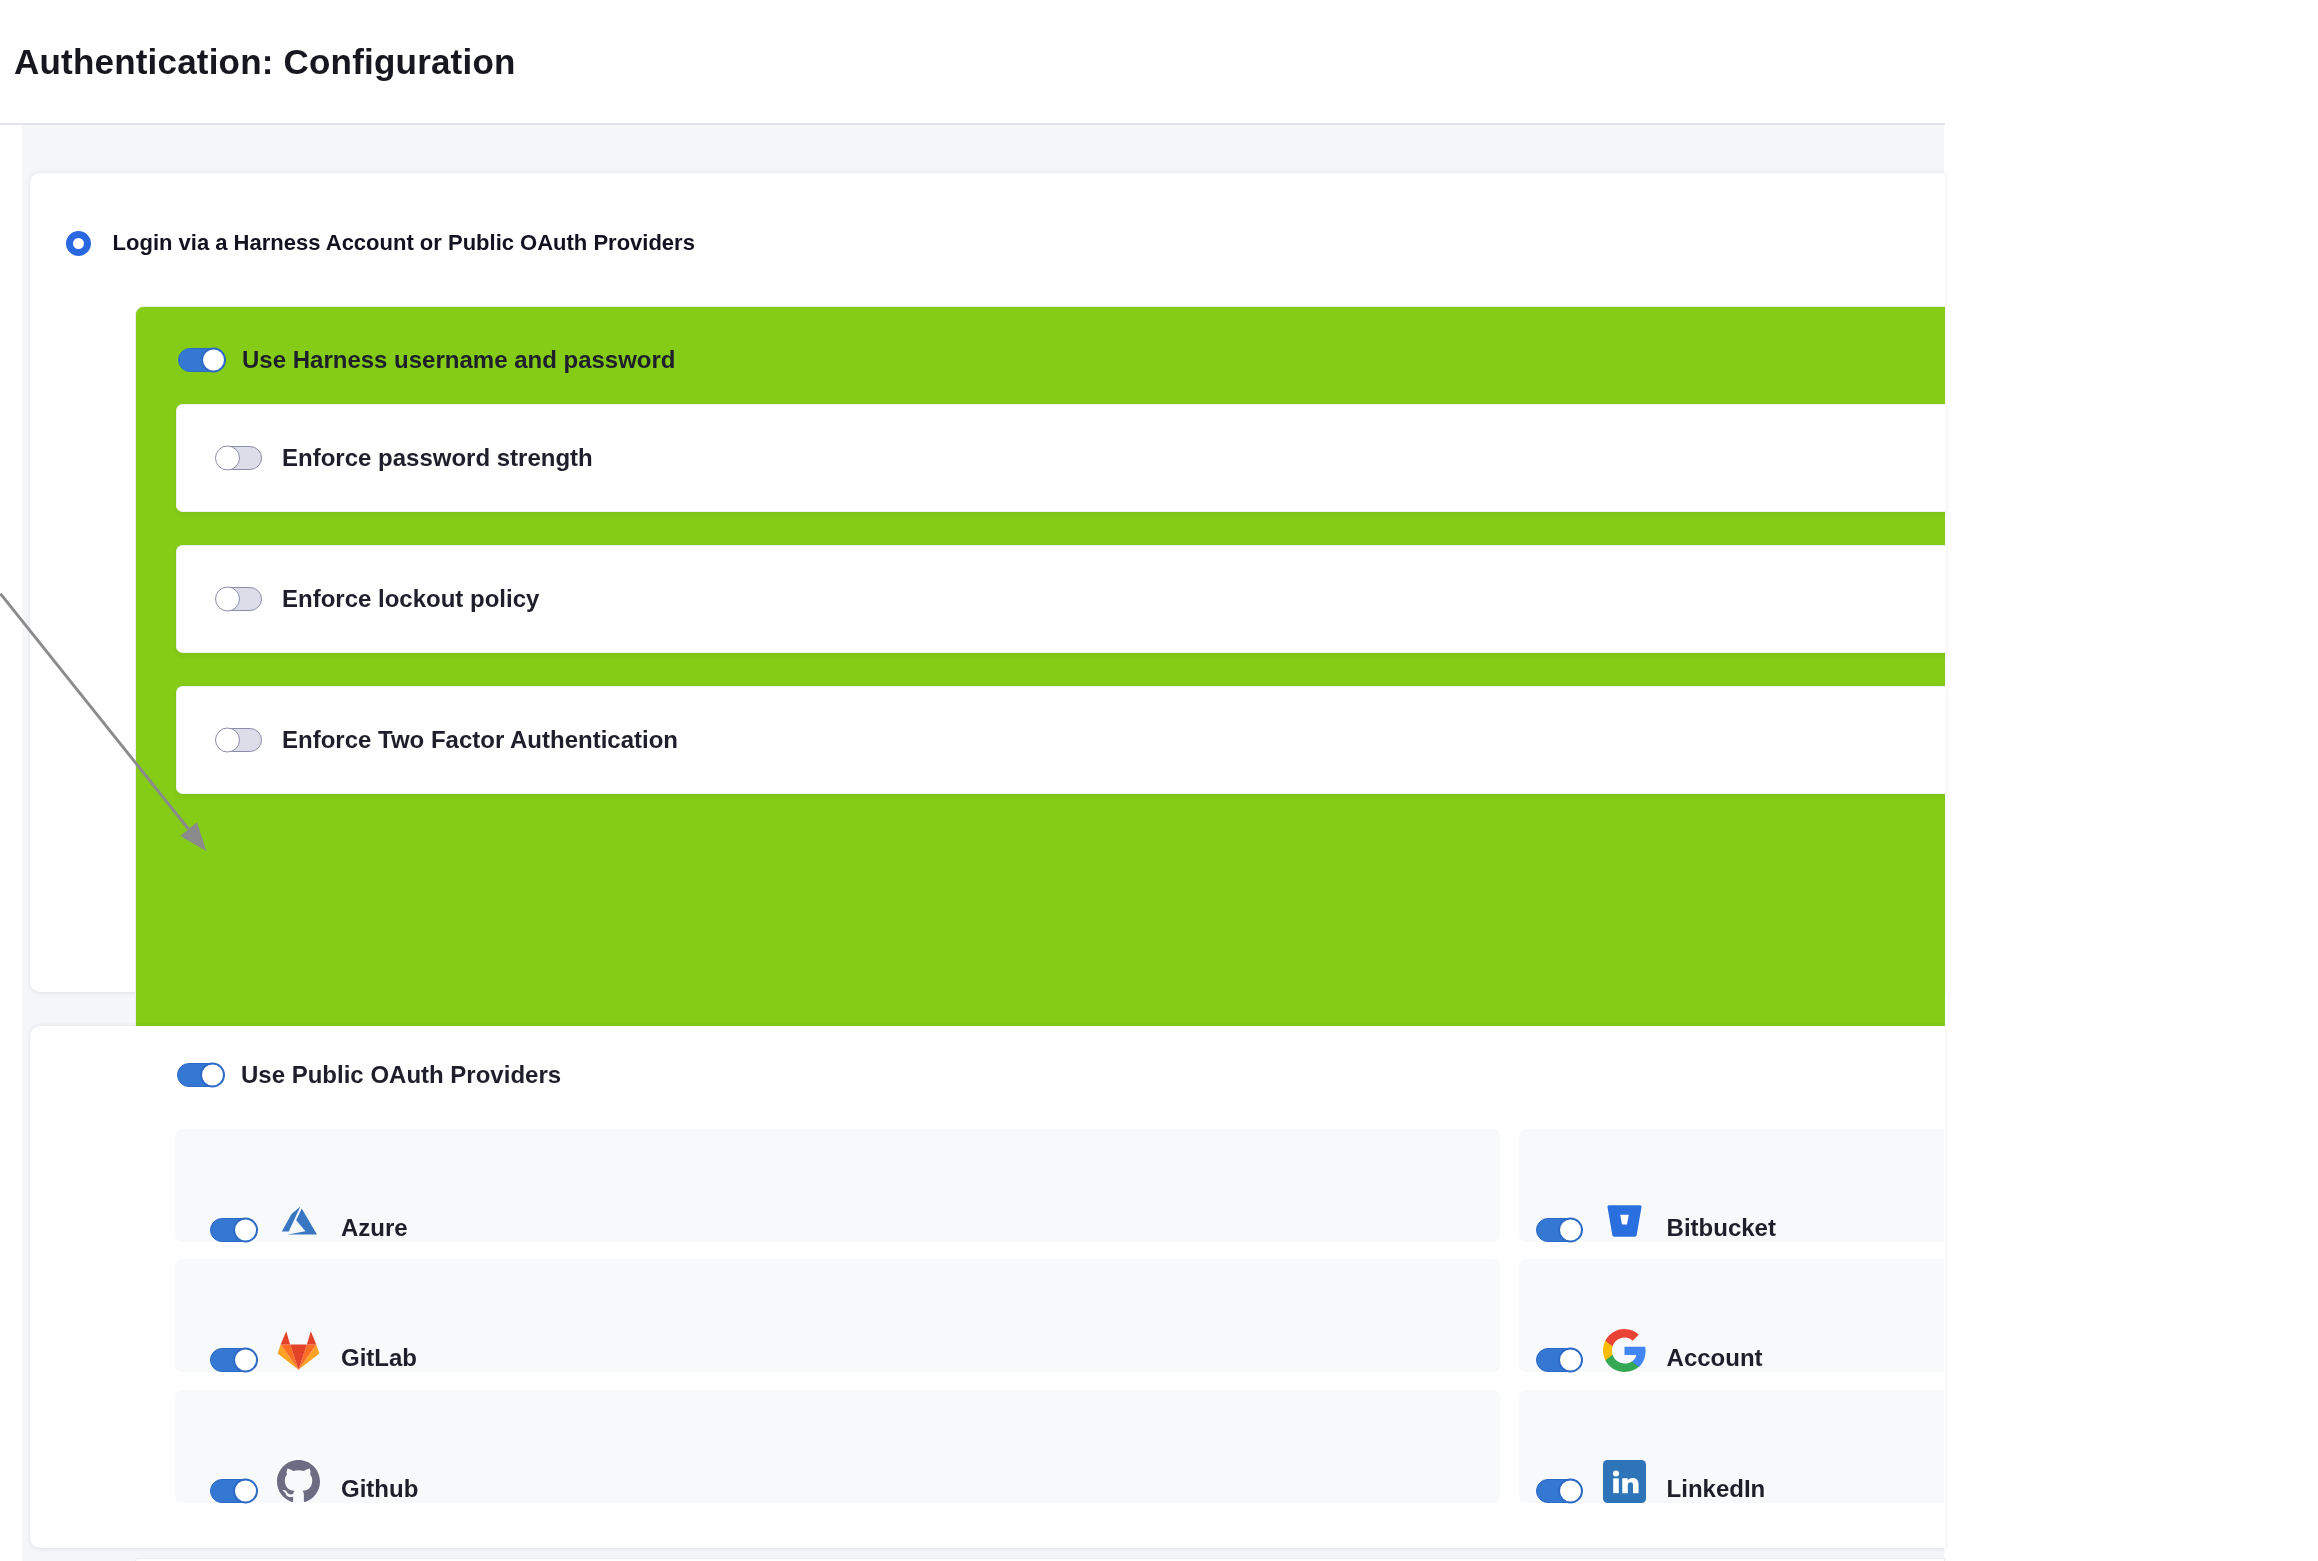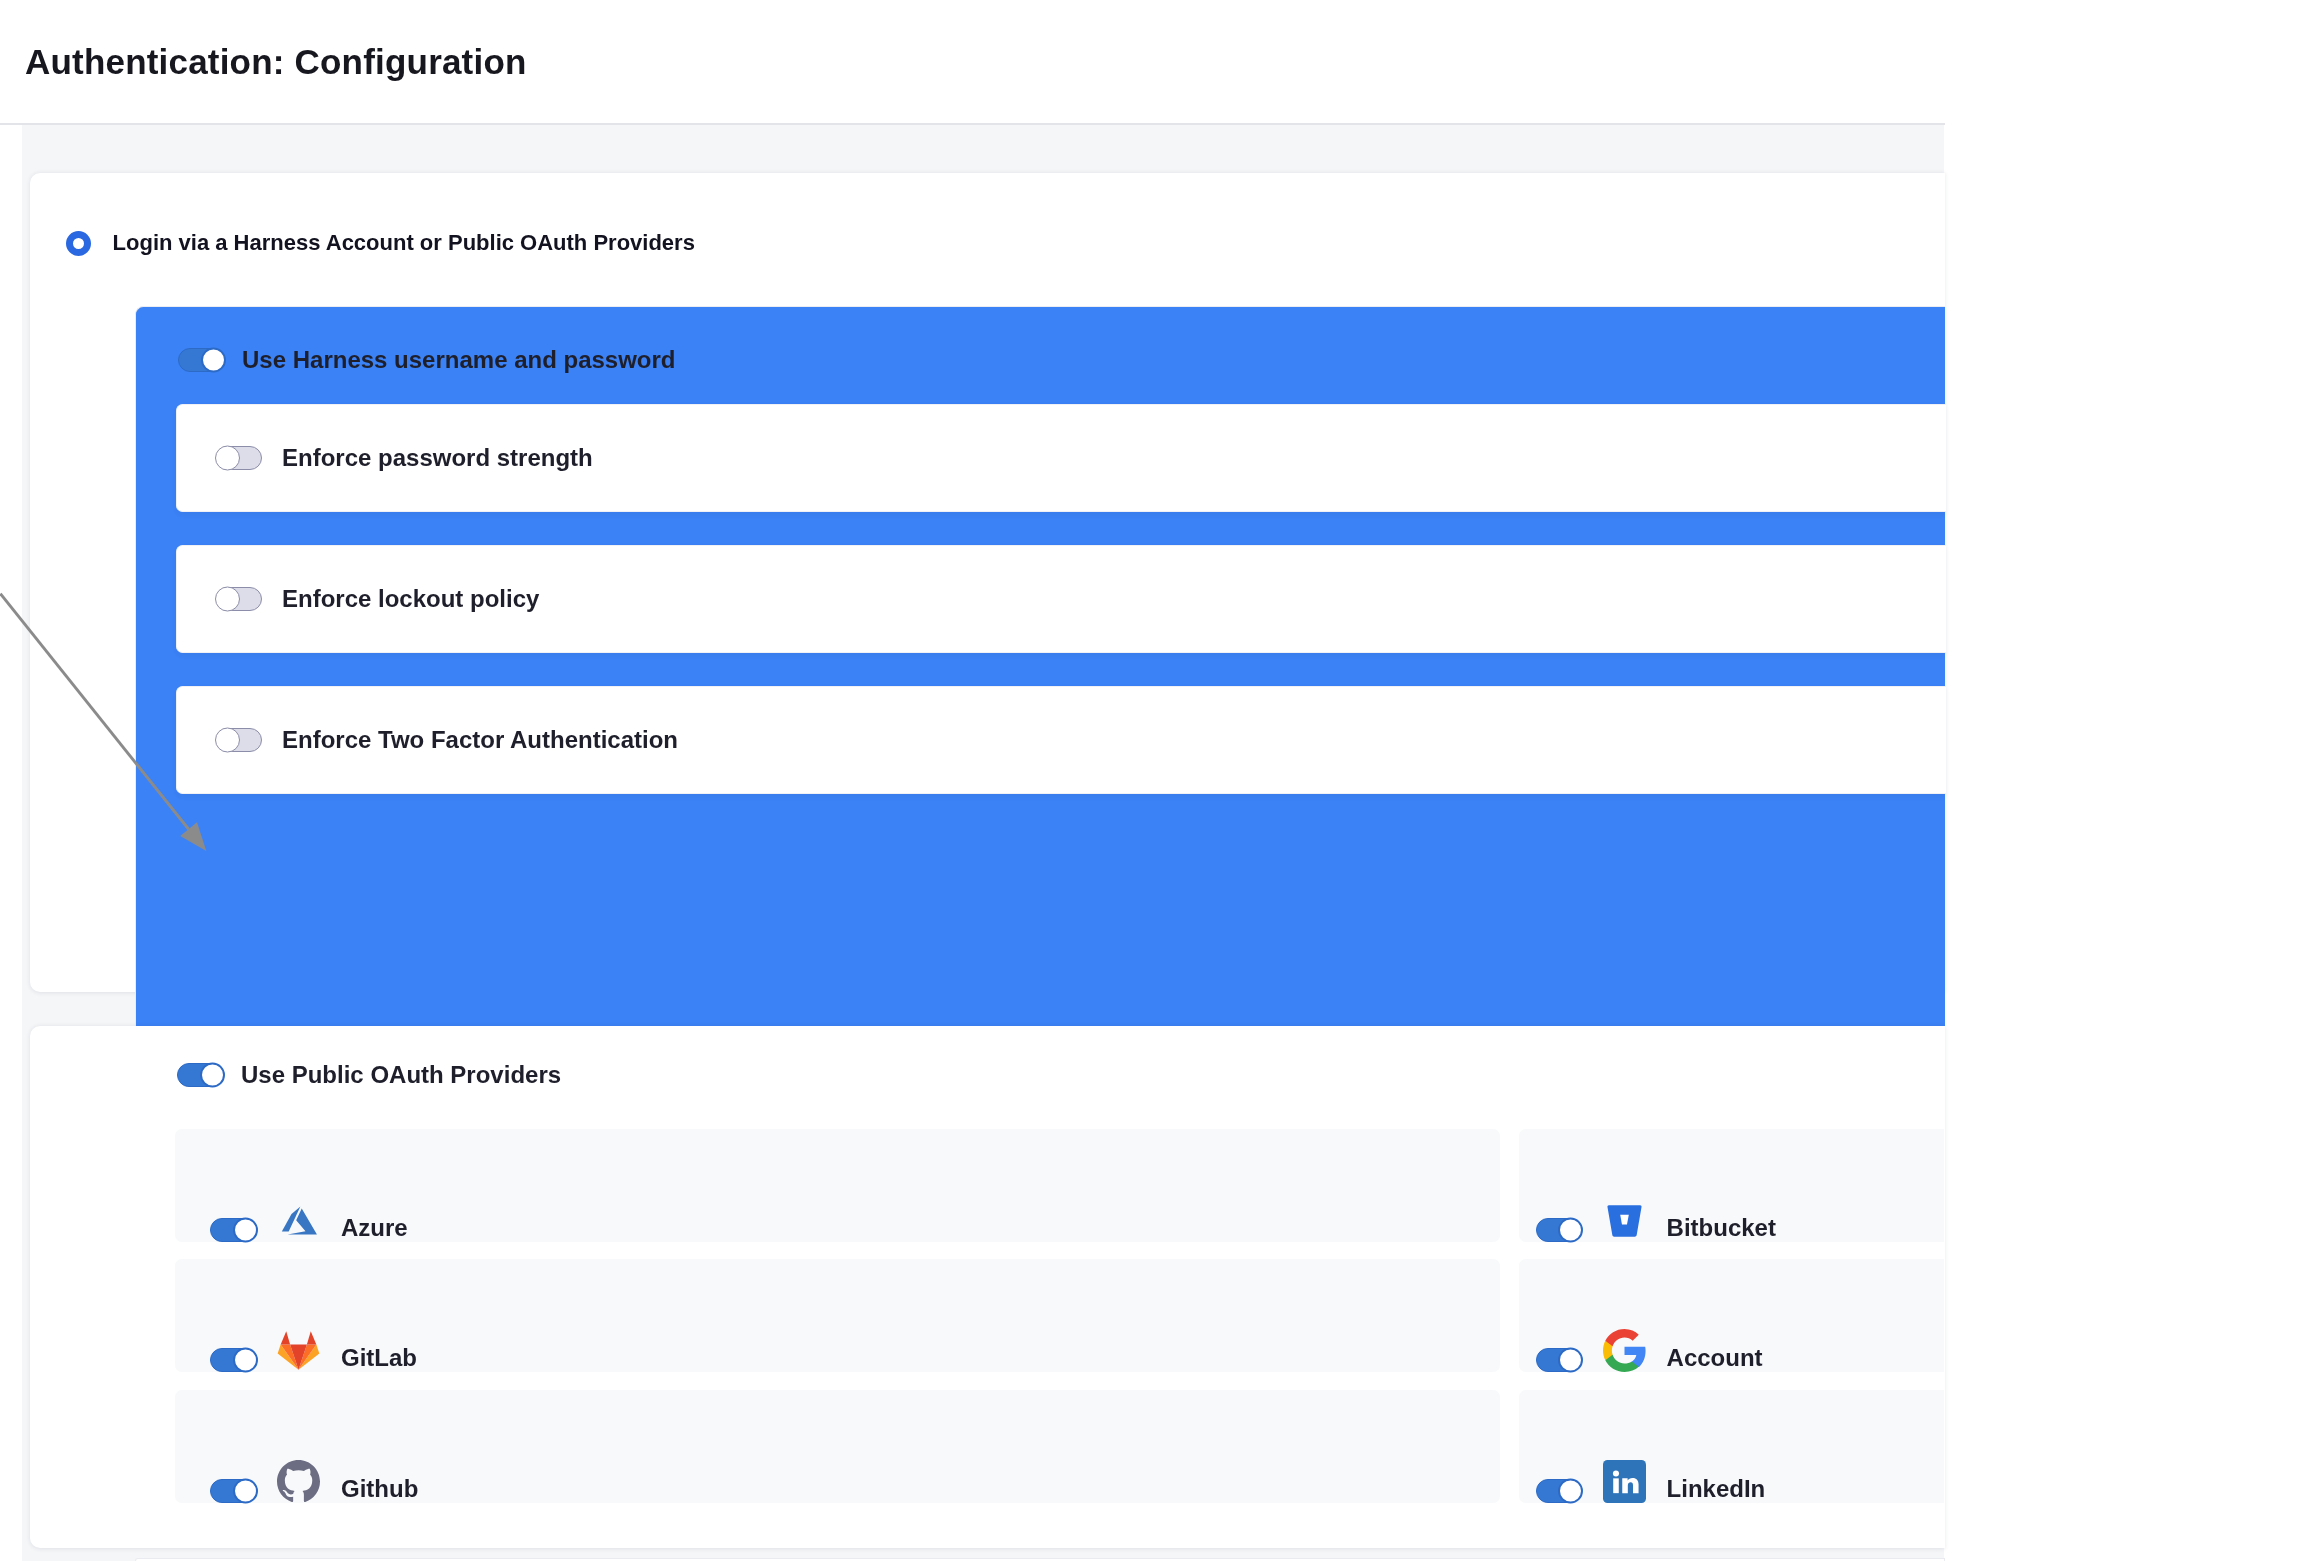--- a/index.html
+++ b/index.html
@@ -3,42 +3,42 @@
 <meta charset="utf-8">
 <style>
   * { margin:0; padding:0; box-sizing:border-box; }
   html,body { width:2319px; height:1561px; background:#ffffff; overflow:hidden;
               font-family:"Liberation Sans", sans-serif; color:#1e1f2b; }
   .page { position:relative; width:2319px; height:1561px; }
 
   
   .header { position:absolute; left:0; top:0; width:1945px; height:123px; background:#ffffff;
             display:flex; align-items:center; }
-  .page-title { font-size:35px; font-weight:700; color:#17171f; margin-left:25px; letter-spacing:0.2px;text-align:right; }
+  .page-title { font-size:35px; font-weight:700; color:#17171f; margin-left:14px; letter-spacing:0.2px;text-align:right; }
   .divider { position:absolute; left:0; top:123px; width:1945px; height:1.7px; background:#e2e4e9; }
 
   
   .app-bg { position:absolute; left:22.4px; top:125px; width:1922px; height:1437px; background:#f5f6f8; }
 
   
   .card { position:absolute; background:#ffffff; border-radius:10px 0 0 10px;
           box-shadow:0 0.8px 4.2px rgba(30,35,60,0.10); }
   .card1 { left:30px; top:173px; width:1915px; height:819px; }
   .card2 { left:30px; top:1026px; width:1915px; height:522px; }
   .card3-sliver { position:absolute; left:135px; top:1558px; width:1810px; height:3.3px;
           background:#ffffff; border:0.8px solid #e9ebf0; border-bottom:none; border-radius:6.6px 0 0 0; }
 
   
   .radio-row { position:absolute; left:36px; top:51px; height:38px; display:flex; align-items:center; gap:21.6px; }
   .radio { width:25px; height:25px; border-radius:50%; background:#ffffff; border:7.5px solid #2968e0; flex:0 0 auto; }
   .radio-label { font-size:22px; font-weight:700; color:#121220; }
 
   
   .group-card { position:absolute; left:105px; top:133px; width:1810px; height:856px;
-                background:#3b82f6; border:0.8px solid #ecedf2; border-right:none;
+                background:#84cc16; border:0.8px solid #ecedf2; border-right:none;
                 border-radius:8.3px 0 0 8.3px; }
 
   
   .toggle { position:relative; width:46px; height:24px; border-radius:12.5px; flex:0 0 auto; cursor:pointer; }
   .toggle .knob { position:absolute; top:50%; transform:translateY(-50%); width:25px; height:25px;
                   border-radius:50%; background:#ffffff; }
   .toggle.on  { background:#3578d4; border:1.7px solid #2c6ac6; }
   .toggle.on .knob  { right:-2.5px; border:2.5px solid #2c6ac6; }
   .toggle.off { background:#dcdde9; border:1.7px solid #8c8da8; }
   .toggle.off .knob { left:-1.7px;  border:1.7px solid #8c8da8; }

